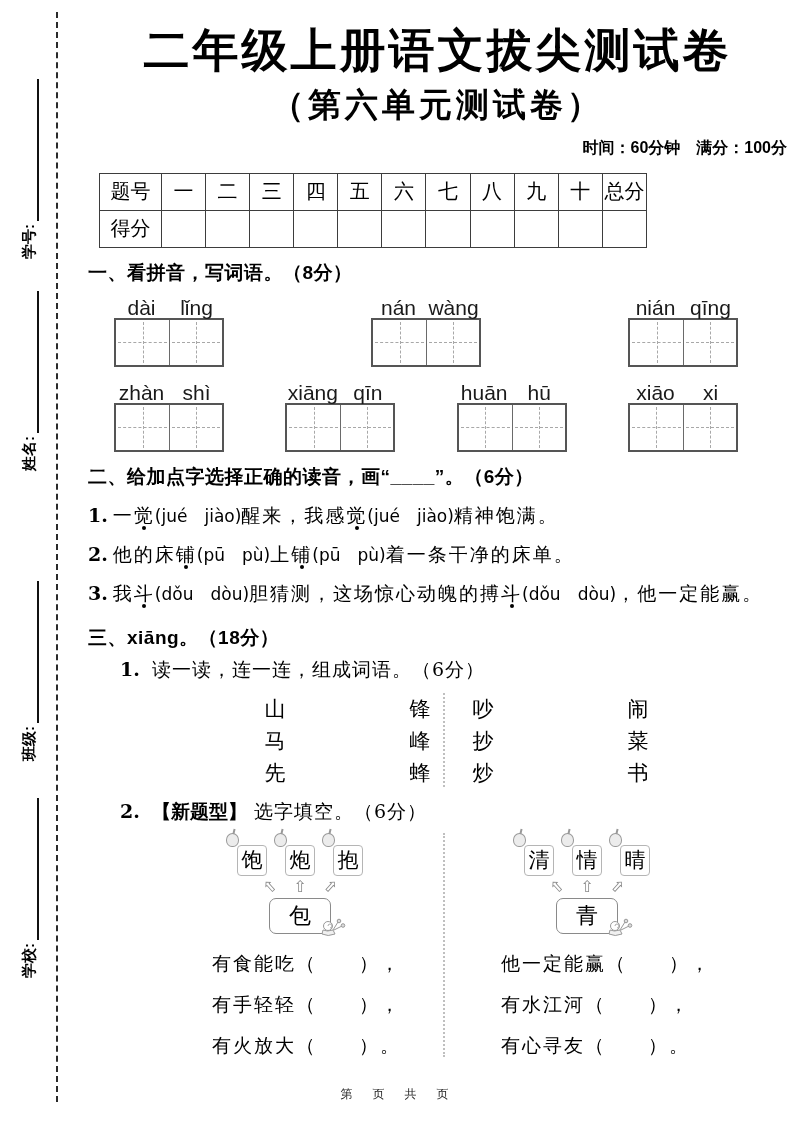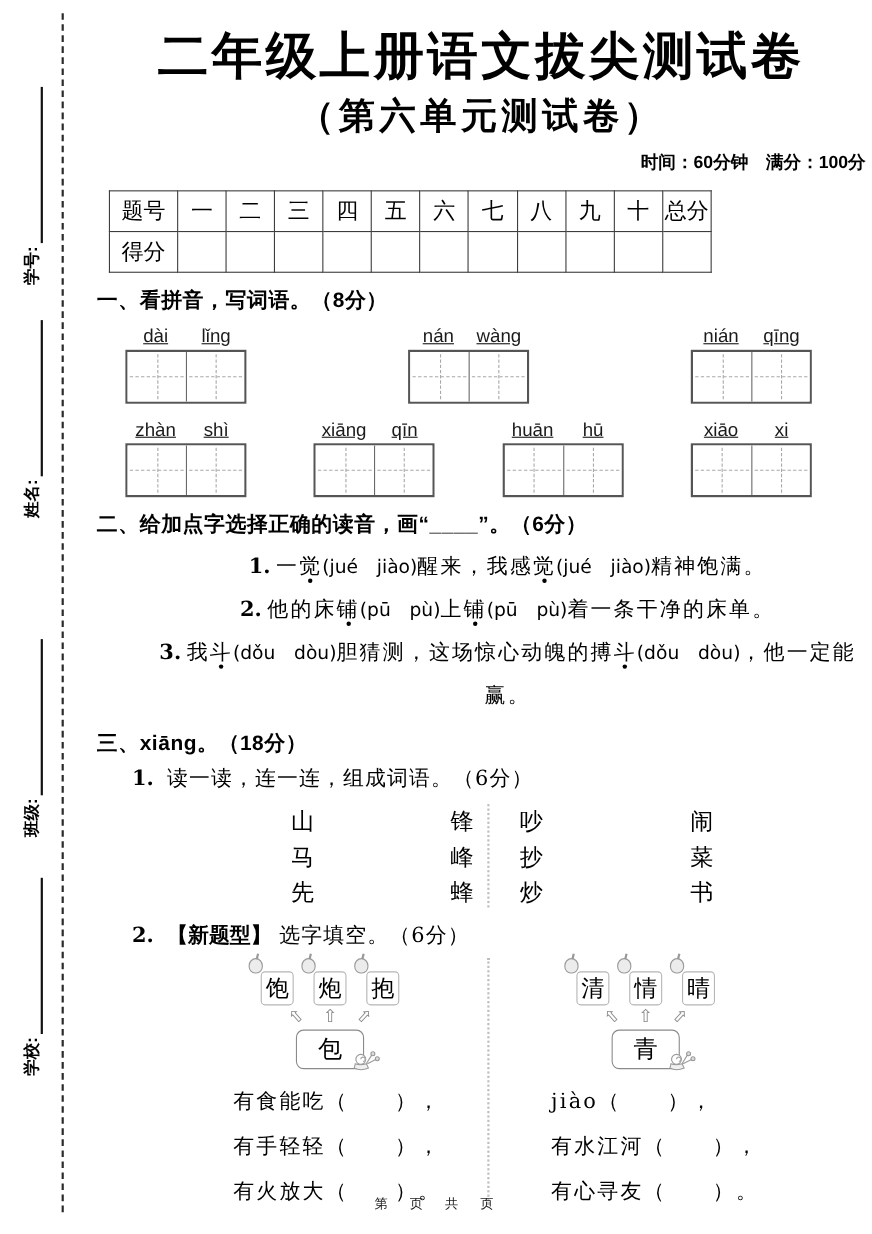--- a/index.html
+++ b/index.html
@@ -26,32 +26,32 @@
   table.score { margin-left:11px; width:548px; border-collapse:collapse; table-layout:fixed;
                 font-family:"DejaVu Serif","Liberation Serif",serif; font-size:20px; }
   table.score td { border:1px solid #3d3d3d; height:37px; text-align:center; vertical-align:middle; }
 
   .sec-heading { margin-top:12px; font-size:19px; font-weight:bold; letter-spacing:0.5px; }
 
   
   .pin-row { margin:10px 0 0 26px; width:624px; display:flex; justify-content:space-between; }
   .pin-row + .pin-row { margin-top:14px; }
   .pin-group { width:110px; }
-  .pin-label { display:flex; height:22px; font-size:17px; color:#1a1a1a;text-decoration:underline; }
+  .pin-label { display:flex; height:22px; font-size:21px; color:#1a1a1a; }
   .pin-label span { width:50%; text-align:center; }
   .pgrid { display:flex; border:2px solid #555; height:49px; }
   .pgrid .cell { width:53px; height:100%; position:relative; background:#fff; }
   .pgrid .cell + .cell { border-left:1px solid #6a6a6a; }
   .pgrid .cell::before { content:''; position:absolute; left:50%; top:2px; bottom:2px; border-left:1px dashed #a8a8a8; }
   .pgrid .cell::after  { content:''; position:absolute; top:50%; left:2px; right:2px; border-top:1px dashed #a8a8a8; }
 
   
   .kai { font-family:"DejaVu Serif","Liberation Serif",serif; }
   .items { margin-top:6px; }
-  .item { margin-left:48px; font-size:19px; line-height:38px; letter-spacing:2px;text-align:center; }
+  .item { font-size:19px; line-height:38px; letter-spacing:2px; }
   .inum { font-weight:bold; letter-spacing:0; margin-right:5px; }
   .py { font-family:"DejaVu Sans","Liberation Sans",sans-serif; font-size:17px; letter-spacing:0; }
   .dot { position:relative; }
   .dot::after { content:''; position:absolute; left:50%; transform:translateX(-50%); bottom:-4px;
                 width:4px; height:4px; border-radius:50%; background:#000; }
 
   .subq { margin:6px 0 0 32px; font-size:19px; letter-spacing:1px; }
   .subq .tag { font-family:"Liberation Sans","DejaVu Sans",sans-serif; font-weight:bold; letter-spacing:0; }
 
   
@@ -345,21 +345,21 @@
             <line x1="15" y1="13" x2="20" y2="5" stroke="#999"></line>
             <line x1="16" y1="13" x2="24" y2="9" stroke="#999"></line>
             <circle cx="21" cy="4" r="1.8" fill="#ddd" stroke="#999"></circle>
             <circle cx="25" cy="8.5" r="1.8" fill="#ddd" stroke="#999"></circle>
           </svg>
         </span>
       </div>
     </div>
   </div>
         <div class="fill-lines" style="left: 413px;">
-          <p class="kai fline">jiào（　　），</p>
+          <p class="kai fline">他一定能赢（　　），</p>
           <p class="kai fline">有水江河（　　），</p>
           <p class="kai fline">有心寻友（　　）。</p>
         </div>
       </div>
 
   </div>
 
   <div class="footer">第　页　共　页</div>
 </div>
 

